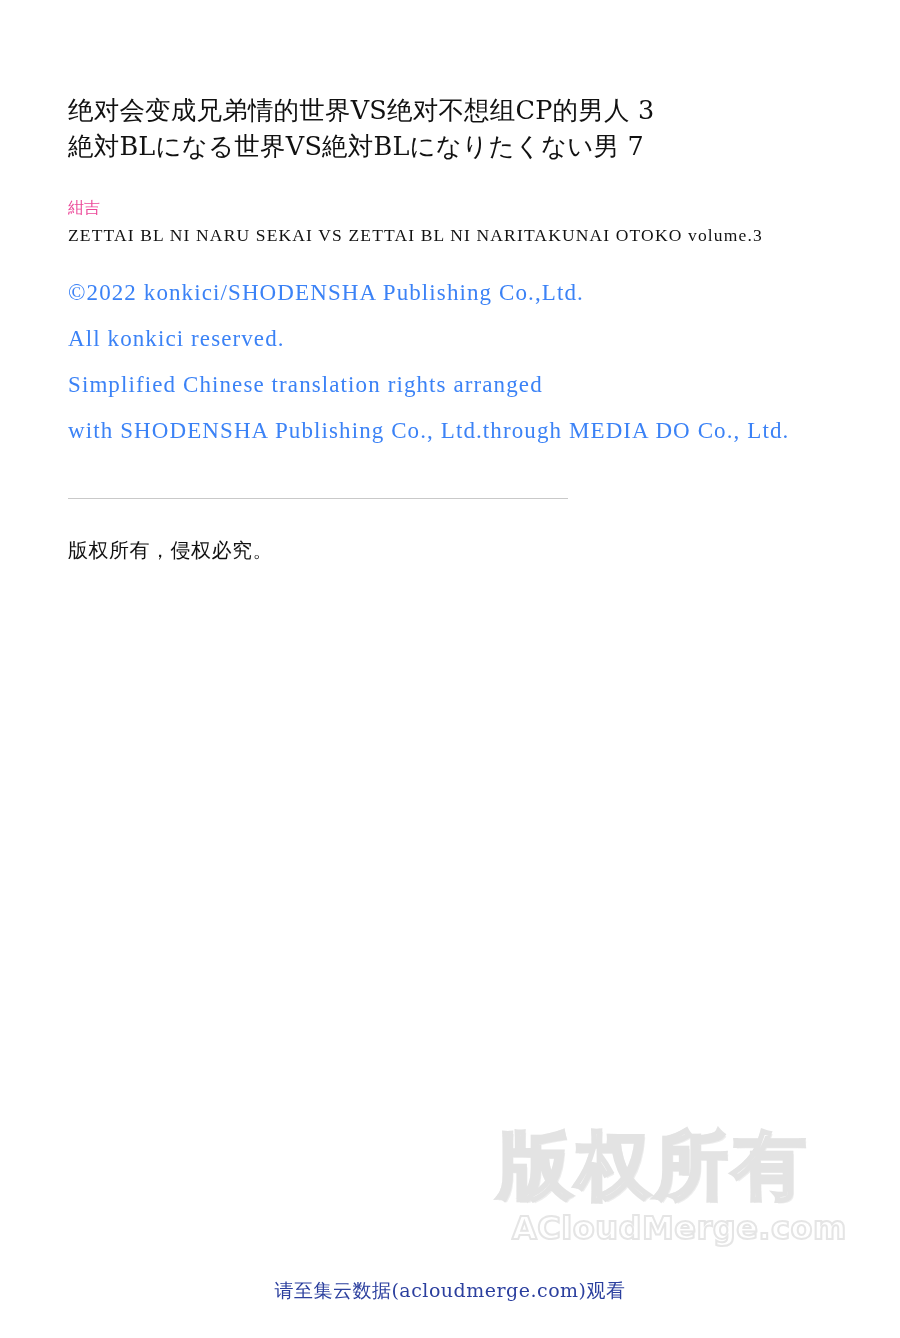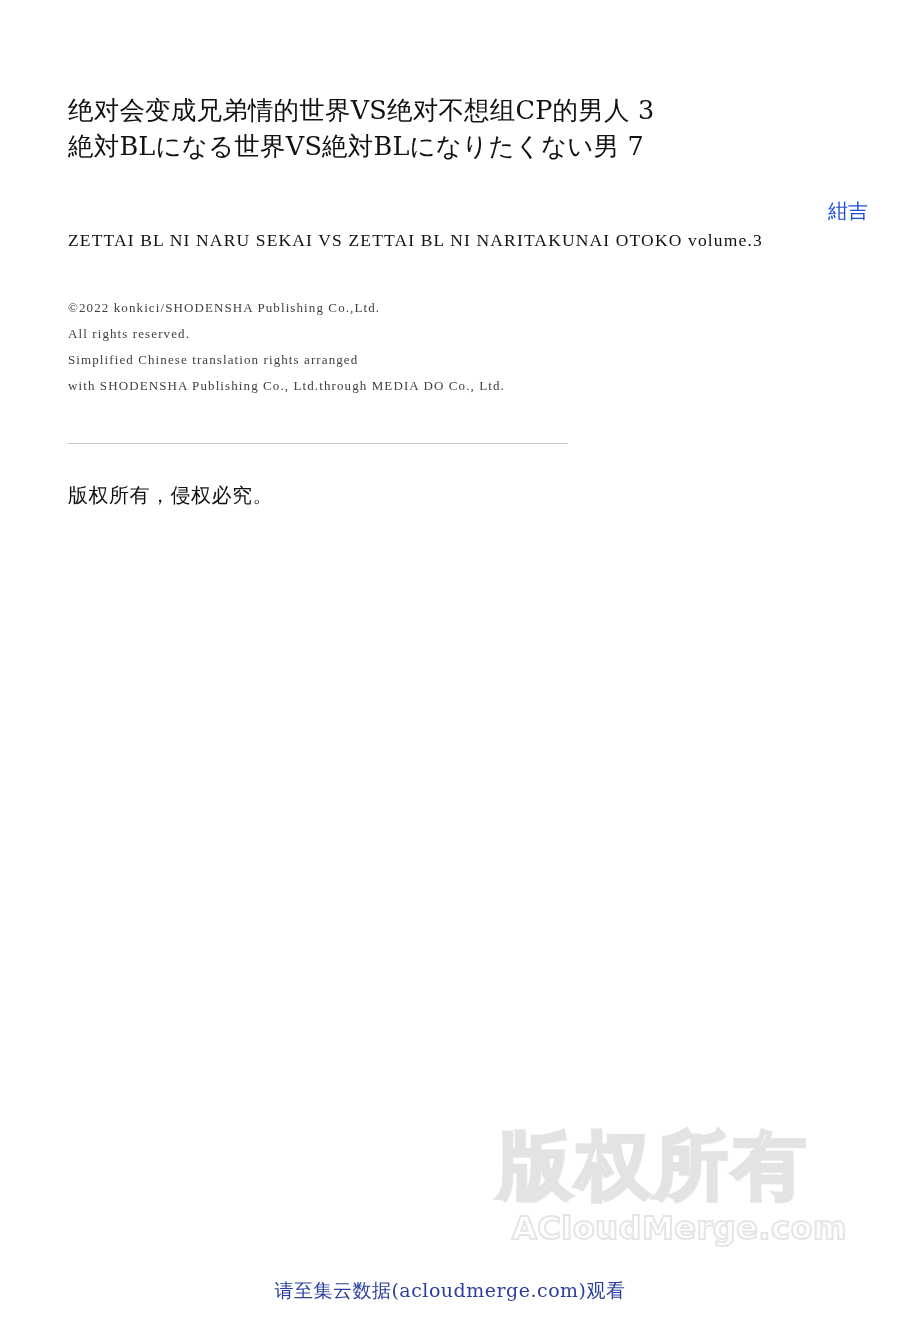--- a/index.html
+++ b/index.html
@@ -38,42 +38,41 @@
     font-family: "DejaVu Serif", serif;
     font-size: 25.5px;
     line-height: 1.42;
     letter-spacing: 0.2px;
     color: #111;
     white-space: nowrap;
   }
 
   .author {
     font-family: "DejaVu Serif", serif;
-    font-size: 20px;
+    font-size: 16px;
     line-height: 1.3;
-    color: #1d4ed8;
+    color: #ec4899;
     margin-bottom: 6px;
-    text-align: right;
   }
 
   .romaji {
     font-family: "Liberation Serif", serif;
     font-size: 17.5px;
     letter-spacing: 1.15px;
     color: #111;
     white-space: nowrap;
   }
 
   .copyright-block {
-    margin-top: 44px;
+    margin-top: 24px;
     font-family: "Liberation Serif", serif;
-    font-size: 13px;
+    font-size: 23px;
     letter-spacing: 1.1px;
     line-height: 2.0;
-    color: #404040;
+    color: #3b82f6;
   }
   .copyright-block .line {
     white-space: nowrap;
   }
 
   .divider {
     margin: 44px 0 0 0;
     width: 500px;
     height: 1px;
     background: #c9c9c9;
@@ -146,21 +145,21 @@
     <div class="title-block">
       <div class="title-cn">绝对会变成兄弟情的世界VS绝对不想组CP的男人 3</div>
       <div class="title-jp">絶対BLになる世界VS絶対BLになりたくない男 7</div>
     </div>
 
     <div class="author">紺吉</div>
     <div class="romaji">ZETTAI BL NI NARU SEKAI VS ZETTAI BL NI NARITAKUNAI OTOKO volume.3</div>
 
     <div class="copyright-block">
       <div class="line">©2022 konkici/SHODENSHA Publishing Co.,Ltd.</div>
-      <div class="line">All rights reserved.</div>
+      <div class="line">All konkici reserved.</div>
       <div class="line">Simplified Chinese translation rights arranged</div>
       <div class="line">with SHODENSHA Publishing Co., Ltd.through MEDIA DO Co., Ltd.</div>
     </div>
 
     <hr class="divider">
 
     <div class="rights-note">版权所有，侵权必究。</div>
 
   </div>
 

